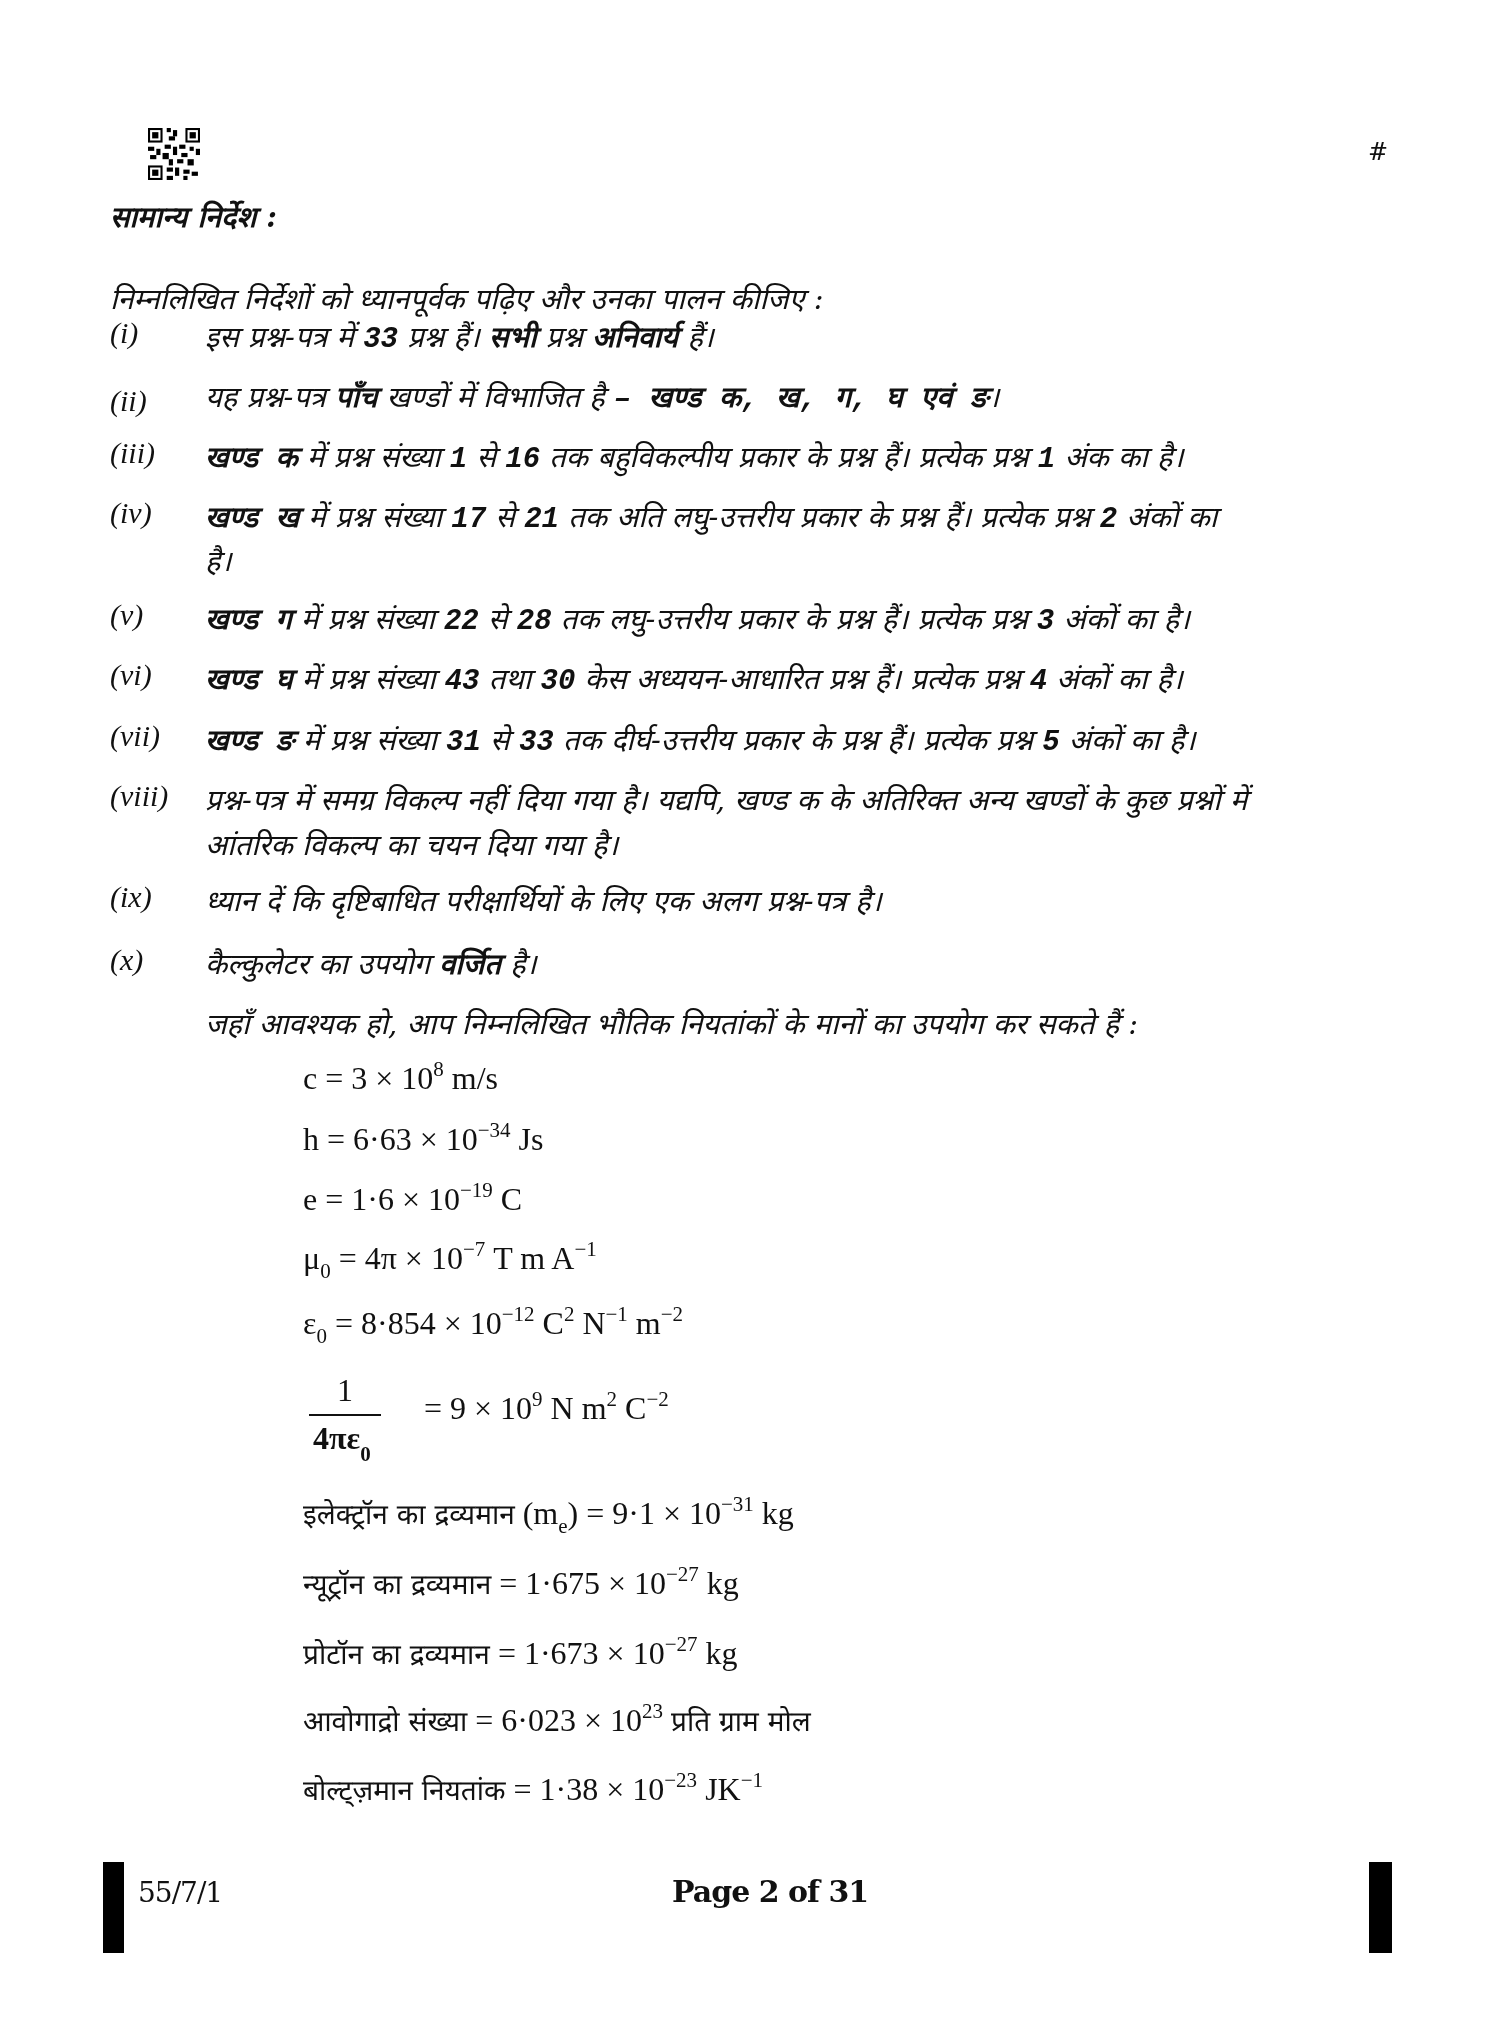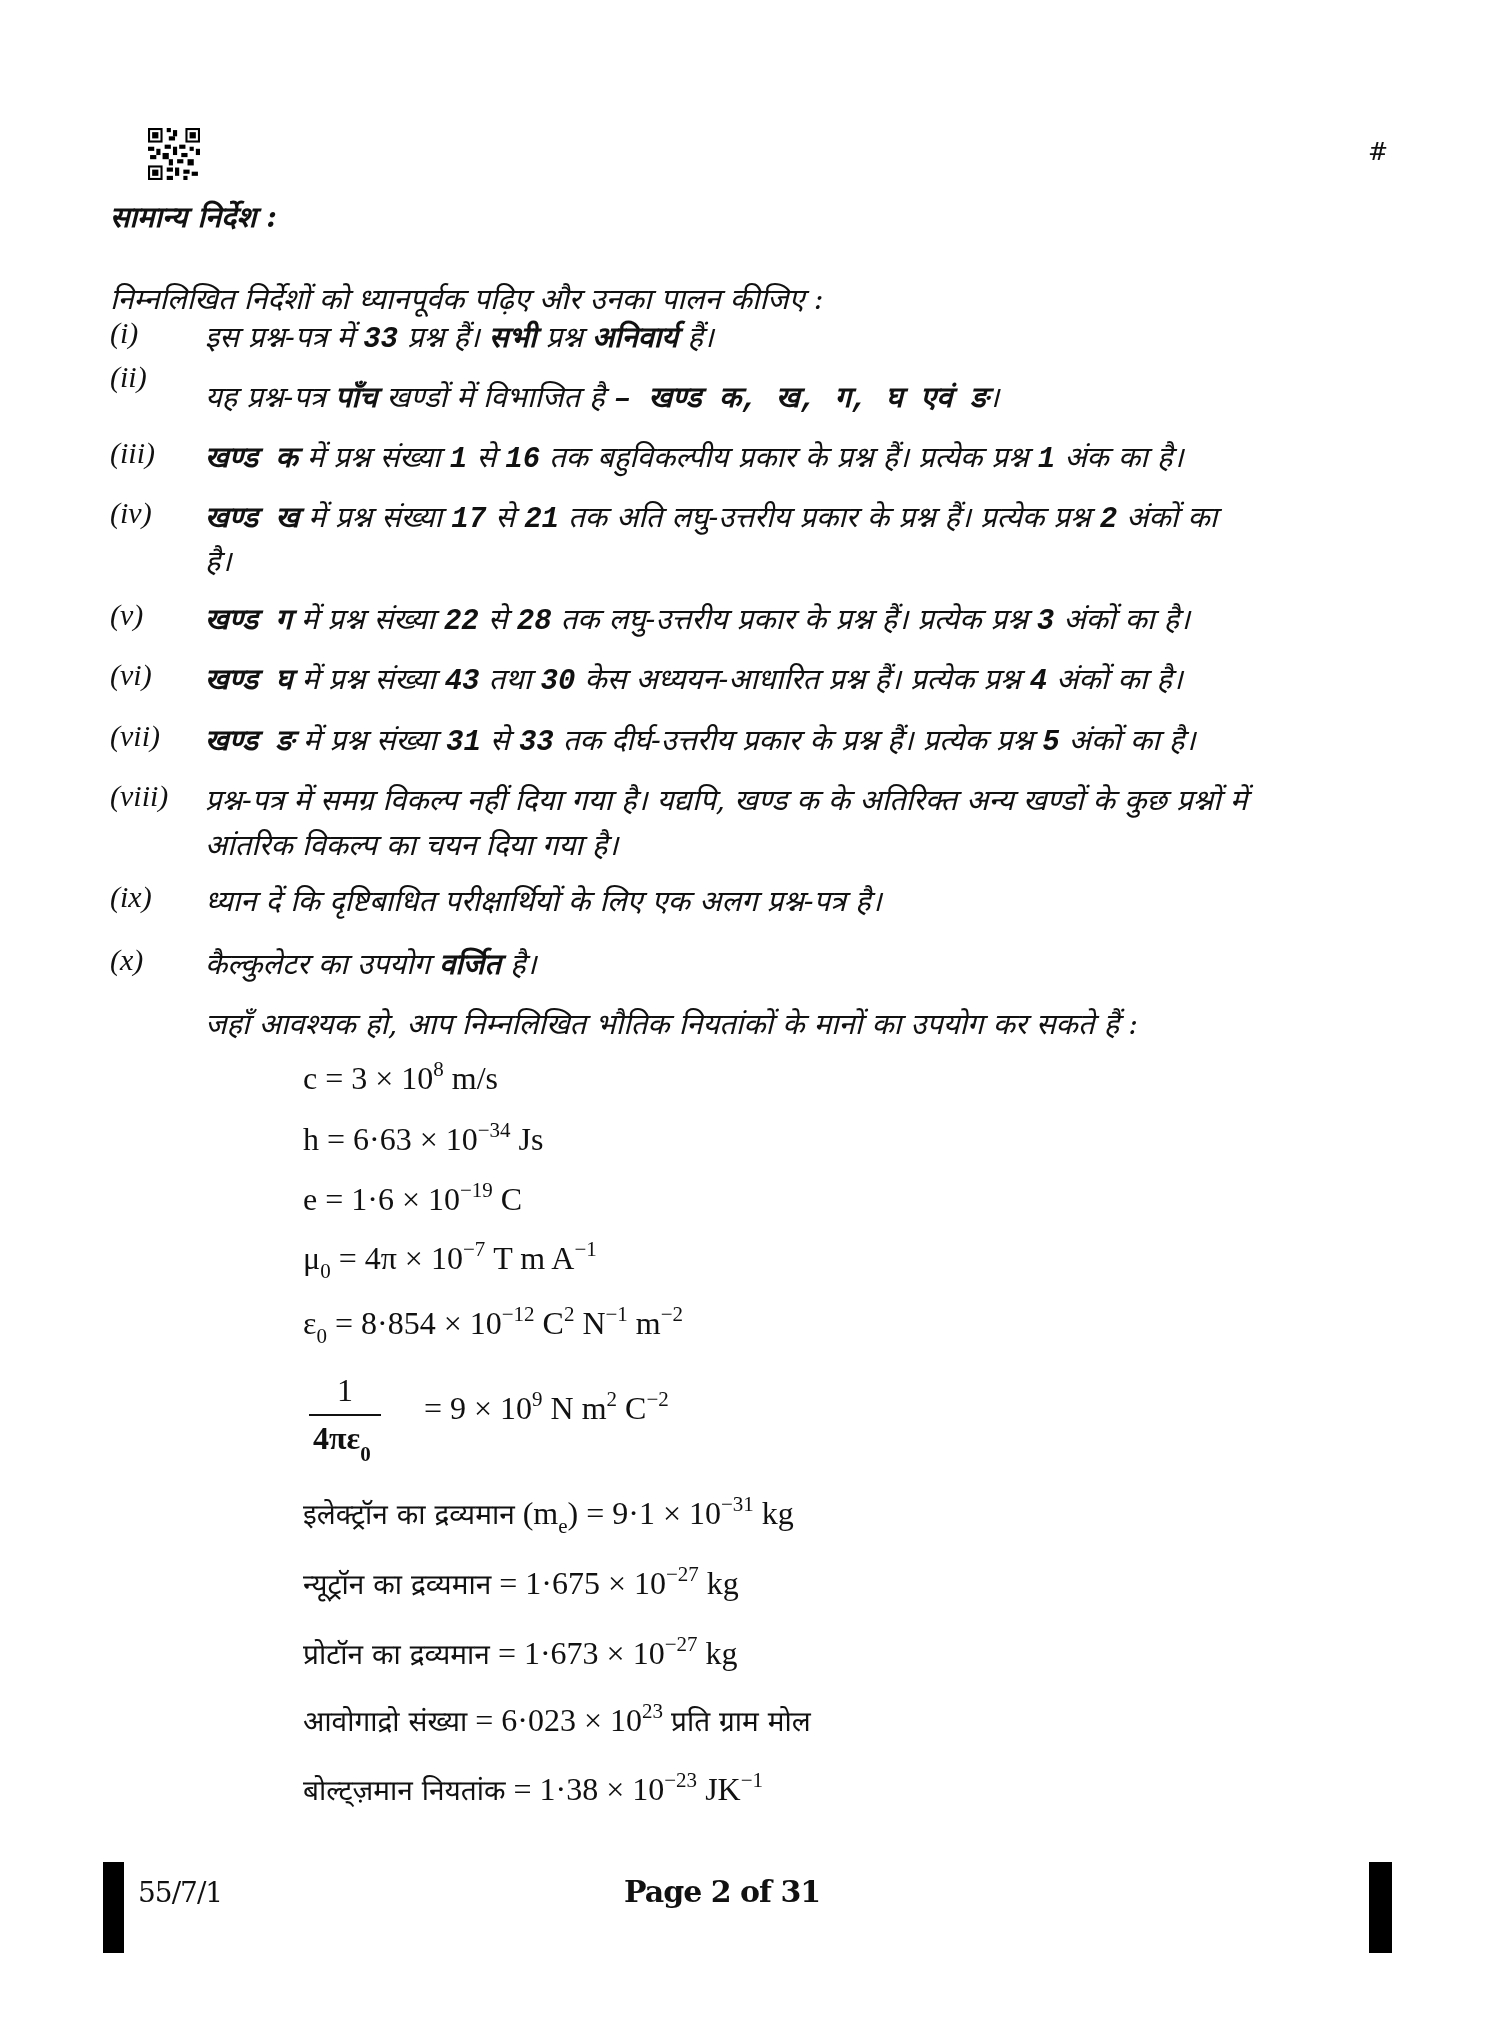--- a/index.html
+++ b/index.html
@@ -19,21 +19,21 @@
   .math .hi { font-family:"DejaVu Sans", sans-serif; font-size:28px; }
   .frac { position:absolute; left:303px; top:1372px; width:80px; height:96px; font-family:"Liberation Serif", serif; font-size:32px; }
   .frac .n { position:absolute; left:34px; top:0; }
   .frac .bar { position:absolute; left:6px; top:42px; width:72px; height:2px; background:#111; }
   .frac .d { position:absolute; left:10px; top:48px; white-space:nowrap;font-weight:bold; }
   .frac .d sub { font-size:21px; vertical-align:-12px; }
   .fracrhs { left:424px; top:1390px; }
   .bar-l { position:absolute; left:103px; top:1862px; width:21px; height:91px; background:#000; }
   .bar-r { position:absolute; left:1369px; top:1862px; width:23px; height:91px; background:#000; }
   .code { position:absolute; left:138px; top:1876px; font-family:"DejaVu Serif", serif; font-weight:normal; font-size:28px; letter-spacing:-1px; }
-  .page { position:absolute; left:624px; top:1874px; font-family:"DejaVu Serif", serif; font-weight:bold; font-size:30px; letter-spacing:-1px; }
+  .page { position:absolute; left:672px; top:1874px; font-family:"DejaVu Serif", serif; font-weight:bold; font-size:30px; letter-spacing:-1px; }
 </style>
 </head>
 <body>
 
 <svg class="qr" viewBox="0 0 25 25">
   <rect x="0" y="0" width="25" height="25" fill="#fff"></rect>
   <rect x="0.5" y="0.5" width="6" height="6" fill="none" stroke="#000" stroke-width="1"></rect>
   <rect x="2" y="2" width="3" height="3" fill="#000"></rect>
   <rect x="18.5" y="0.5" width="6" height="6" fill="none" stroke="#000" stroke-width="1"></rect>
   <rect x="20" y="2" width="3" height="3" fill="#000"></rect>
@@ -65,21 +65,21 @@
   </g>
 </svg>
 <div class="hash">#</div>
 
 <div class="abs heading">सामान्य निर्देश :</div>
 <div class="abs intro">निम्नलिखित निर्देशों को ध्यानपूर्वक पढ़िए और उनका पालन कीजिए :</div>
 
 <div class="num" style="top:316px">(i)</div>
 <div class="txt" style="top:316px"><span>इस प्रश्न-पत्र में </span><b>33</b><span> प्रश्न हैं। </span><b>सभी</b><span> प्रश्न </span><b>अनिवार्य</b><span> हैं।</span></div>
 
-<div class="num" style="top:360px">(ii)</div>
+<div class="num" style="top:384px">(ii)</div>
 <div class="txt" style="top:376px"><span>यह प्रश्न-पत्र </span><b>पाँच</b><span> खण्डों में विभाजित है </span><b>– खण्ड क, ख, ग, घ एवं ङ</b><span>।</span></div>
 
 <div class="num" style="top:436px">(iii)</div>
 <div class="txt" style="top:436px"><b>खण्ड क</b><span> में प्रश्न संख्या </span><b>1</b><span> से </span><b>16</b><span> तक बहुविकल्पीय प्रकार के प्रश्न हैं। प्रत्येक प्रश्न </span><b>1</b><span> अंक का है।</span></div>
 
 <div class="num" style="top:496px">(iv)</div>
 <div class="txt" style="top:496px"><b>खण्ड ख</b><span> में प्रश्न संख्या </span><b>17</b><span> से </span><b>21</b><span> तक अति लघु-उत्तरीय प्रकार के प्रश्न हैं। प्रत्येक प्रश्न </span><b>2</b><span> अंकों का</span></div>
 <div class="txt" style="top:540px">है।</div>
 
 <div class="num" style="top:598px">(v)</div>

